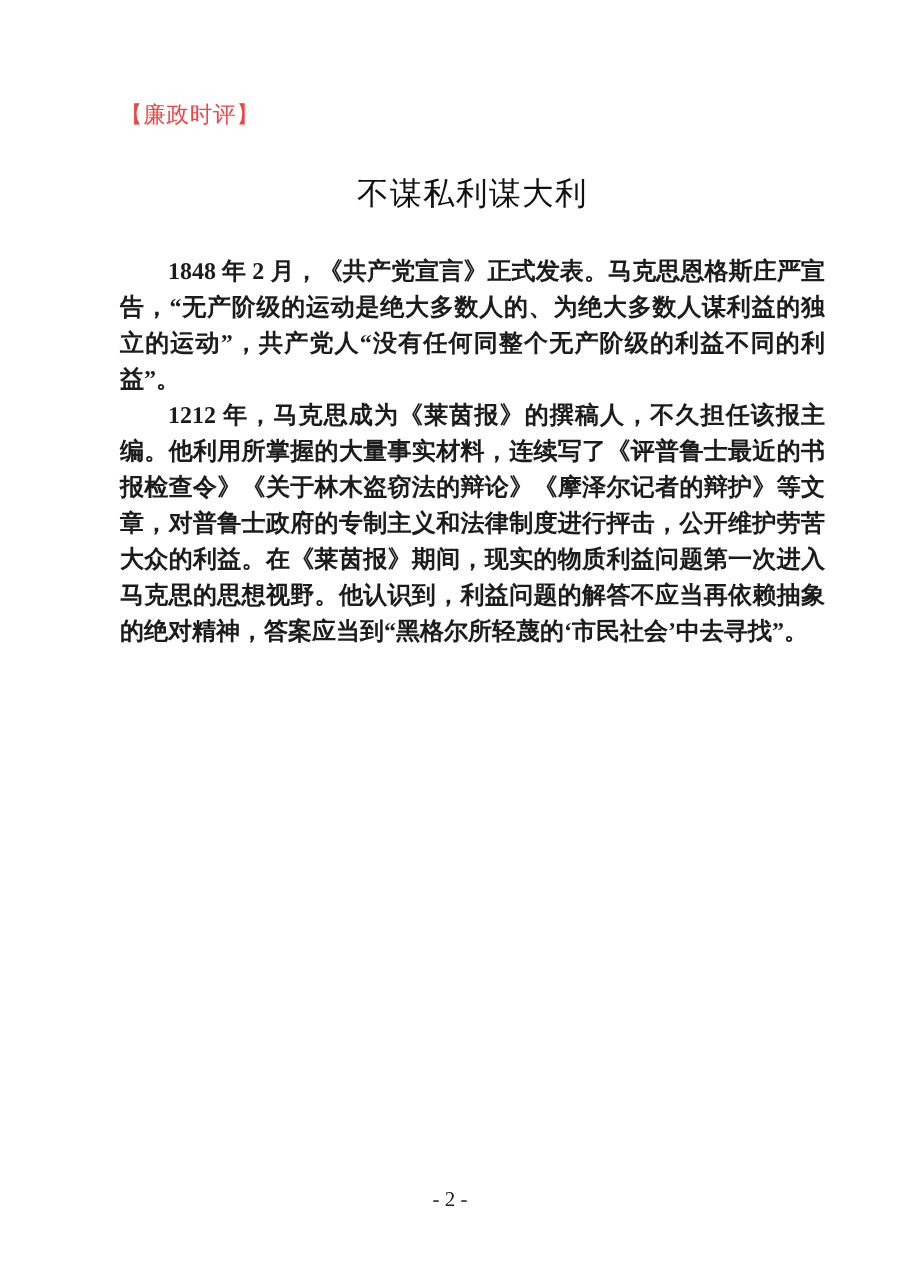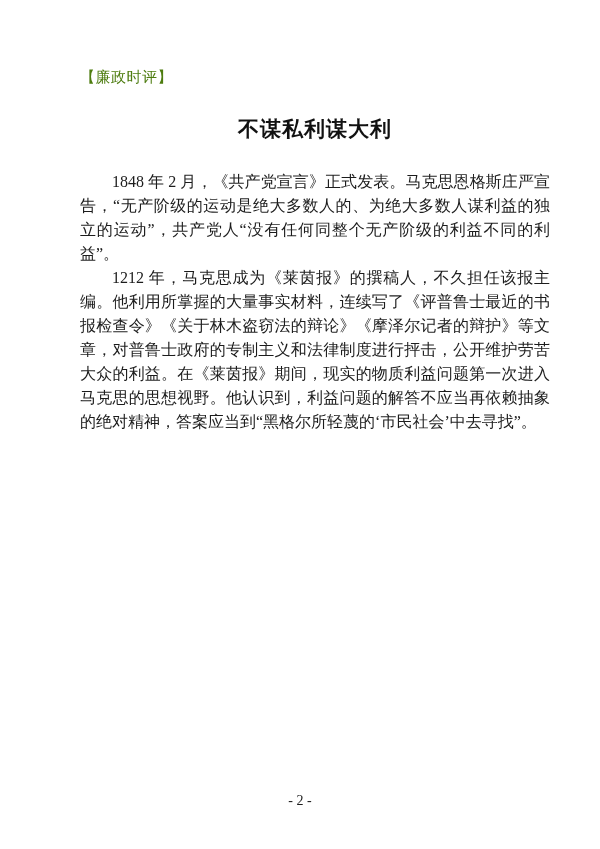--- a/index.html
+++ b/index.html
@@ -18,45 +18,46 @@
     overflow: hidden;
     box-sizing: border-box;
   }
   .doc-header {
     position: absolute;
     top: 66px;
     left: 80px;
     font-size: 15px;
     line-height: 22px;
     letter-spacing: 0.5px;
-    color: #4d7c0f;
+    color: #ef4444;
   }
   .doc-title {
     position: absolute;
     top: 114px;
     left: 80px;
     width: 470px;
     margin: 0;
     text-align: center;
     font-size: 21px;
-    font-weight: bold;
+    font-weight: normal;
     line-height: 30px;
     letter-spacing: 1px;
     color: #111111;
   }
   .doc-body {
     position: absolute;
     top: 170px;
     left: 80px;
     width: 470px;
     font-size: 16px;
     line-height: 24px;
     text-align: justify;
     text-justify: inter-ideograph;
     color: #1c1c1c;
+    font-weight: bold;
   }
   .doc-body p {
     margin: 0;
     padding: 0;
     text-indent: 2em;
   }
   .page-number {
     position: absolute;
     top: 791px;
     left: 0;

